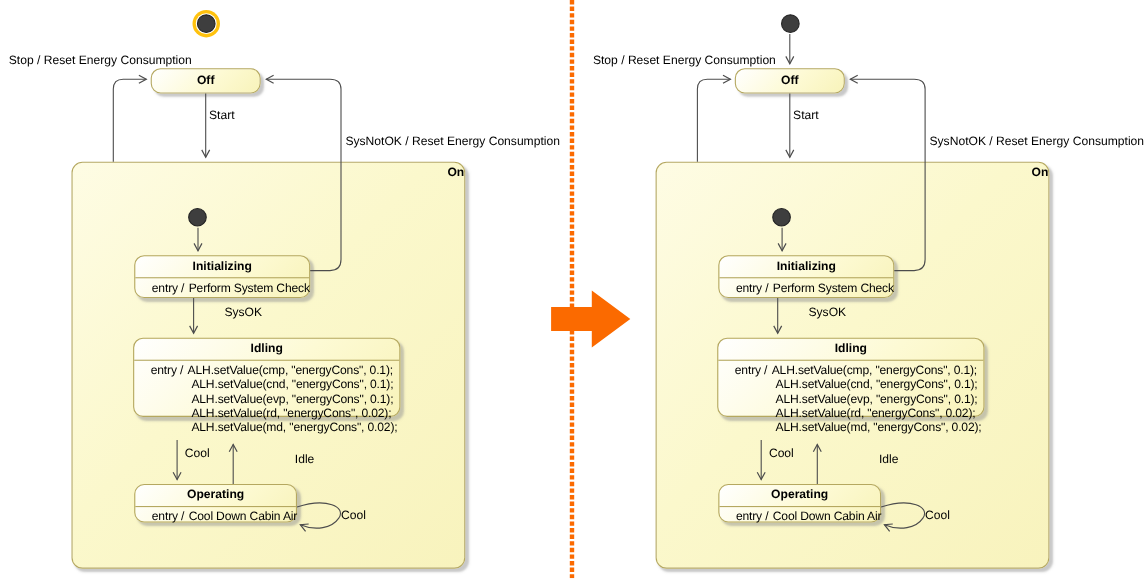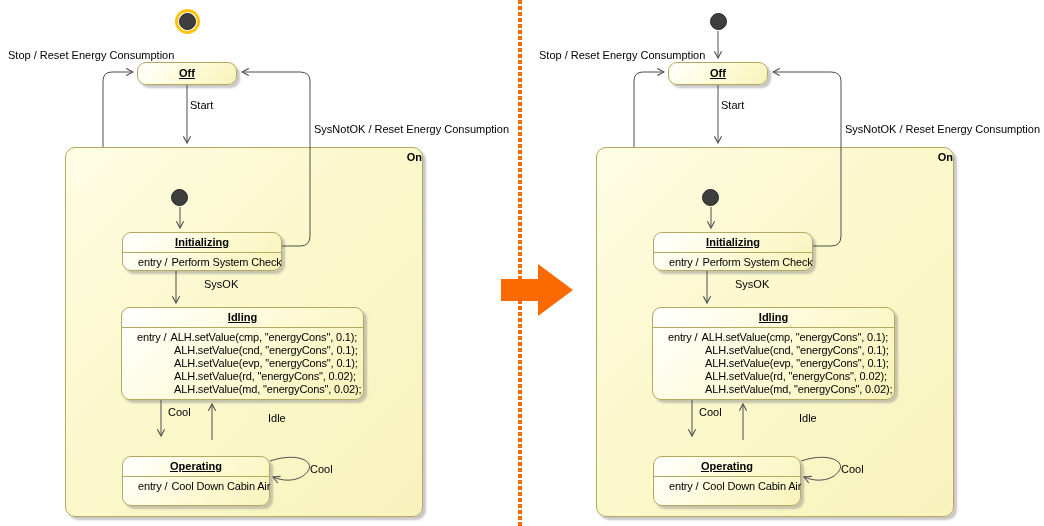--- a/index.html
+++ b/index.html
@@ -13,21 +13,21 @@
 
   
   .state{
     position:absolute;box-sizing:border-box;
     border:1px solid #b5a860;border-radius:9px;
     background:linear-gradient(135deg,#ffffff 0%,#fdfad4 55%,#f8f3ba 100%);
     box-shadow:3px 3px 2px rgba(145,145,145,0.5);
   }
   .state .title{
     height:19px;line-height:19px;text-align:center;font-weight:bold;
-    border-bottom:1px solid #b5a860;white-space:nowrap;overflow:visible;text-decoration:underline;
+    border-bottom:1px solid #b5a860;white-space:nowrap;overflow:visible;
   }
   .state.simple .title{border-bottom:none;height:21px;line-height:21px;}
   .state .body{
     padding:3px 0 0 15px;line-height:13px;white-space:nowrap;letter-spacing:-0.15px;
   }
   .state .body .line{white-space:nowrap;}
   .state .body .cont{padding-left:37px;}
   .prefix{margin-right:4px;}
 
   .composite{
@@ -35,22 +35,22 @@
     border:1px solid #b5a860;border-radius:10px;
     background:linear-gradient(135deg,#fefce4 0%,#fbf8cc 45%,#f8f3bd 100%);
     box-shadow:3px 3px 2px rgba(145,145,145,0.5);
   }
   .composite .ctitle{margin-top:3px;text-align:right;font-weight:bold;}
 
   
   .st-off       {left:137px;top:62px;width:100px;height:23px;}
   .st-on        {left:65px;top:147px;width:358px;height:370px;}
   .st-init      {left:122px;top:232px;width:160px;height:39px;}
-  .st-idling    {left:121px;top:307px;width:243px;height:93px;}
-  .st-operating {left:122px;top:456px;width:148px;height:50px;}
+  .st-idling    {left:121px;top:307px;width:243px;height:72px;}
+  .st-operating {left:122px;top:440px;width:148px;height:35px;}
 
   
   .dot{
     position:absolute;width:17px;height:17px;border-radius:50%;
     background:#3e3e3e;border:1px solid #262626;box-sizing:border-box;
   }
   .dot.selected{box-shadow:0 0 0 1px #ffffff,0 0 0 4px #ffc20e;}
   .dot.top{left:179px;top:13px;}
   .dot.inner{left:171px;top:189px;}
 

